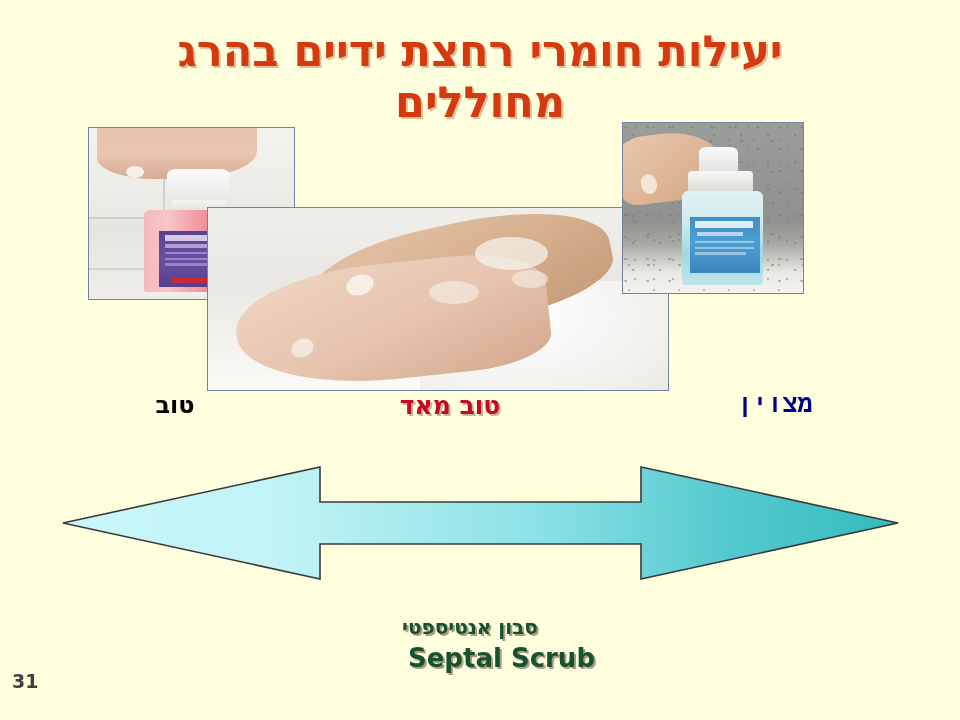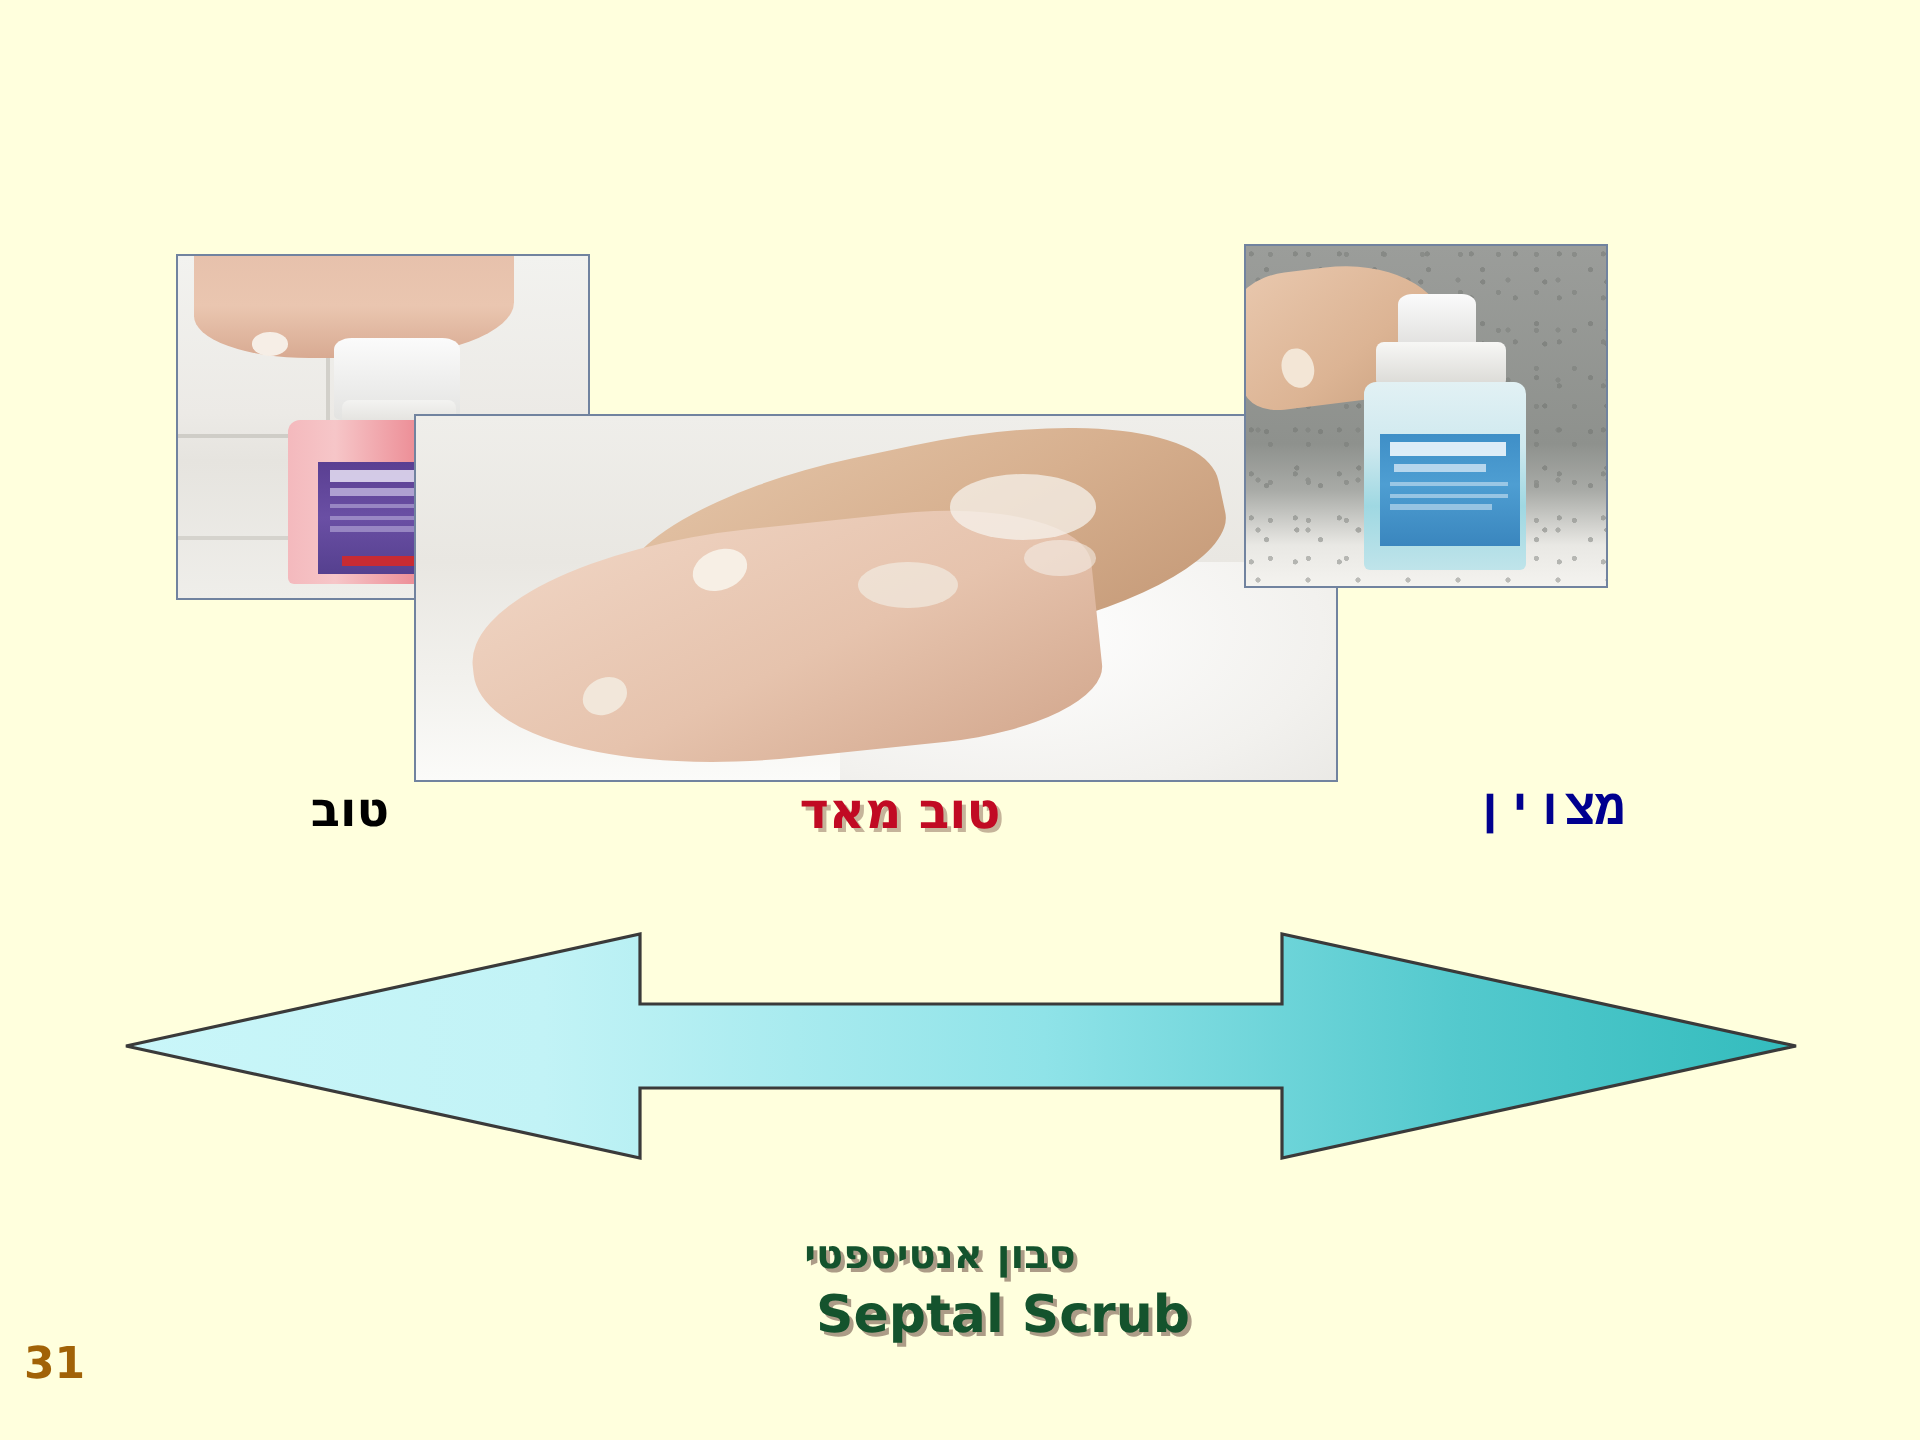--- a/index.html
+++ b/index.html
@@ -216,31 +216,33 @@
   #caption-mid   { left: 345px; top: 615px; width: 250px; color:#14532d; font-size: 20px;
                    text-shadow: 2px 2px 0 rgba(70,35,30,0.45); }
   #caption-mid .line2 { font-size: 26px; direction: ltr; }
   #caption-right { left: 655px; top: 615px; width: 250px; color:#1a1ad4; font-size: 19px; }
   #caption-right .line2 { font-size: 24px; direction: ltr; }
 
   
   #slide-number {
     position: absolute;
     left: 12px; top: 670px;
-    color: #a16207;
+    color: #404040;
     font-family: "DejaVu Sans", sans-serif;
     font-weight: bold;
-    font-size: 22px;
+    font-size: 19px;
   }
 </style>
 </head>
 <body>
 
 <div id="slide">
 
+  <div id="title">יעילות חומרי רחצת ידיים בהרג
+מחוללים</div>
 
   <div class="photo" id="photo-left">
     <div class="inner">
       <div class="bg"></div>
       <div class="grout-v"></div>
       <div class="grout-h"></div>
       <div class="grout-h2"></div>
       <div class="hand"></div>
       <div class="nail"></div>
       <div class="pump"></div>

